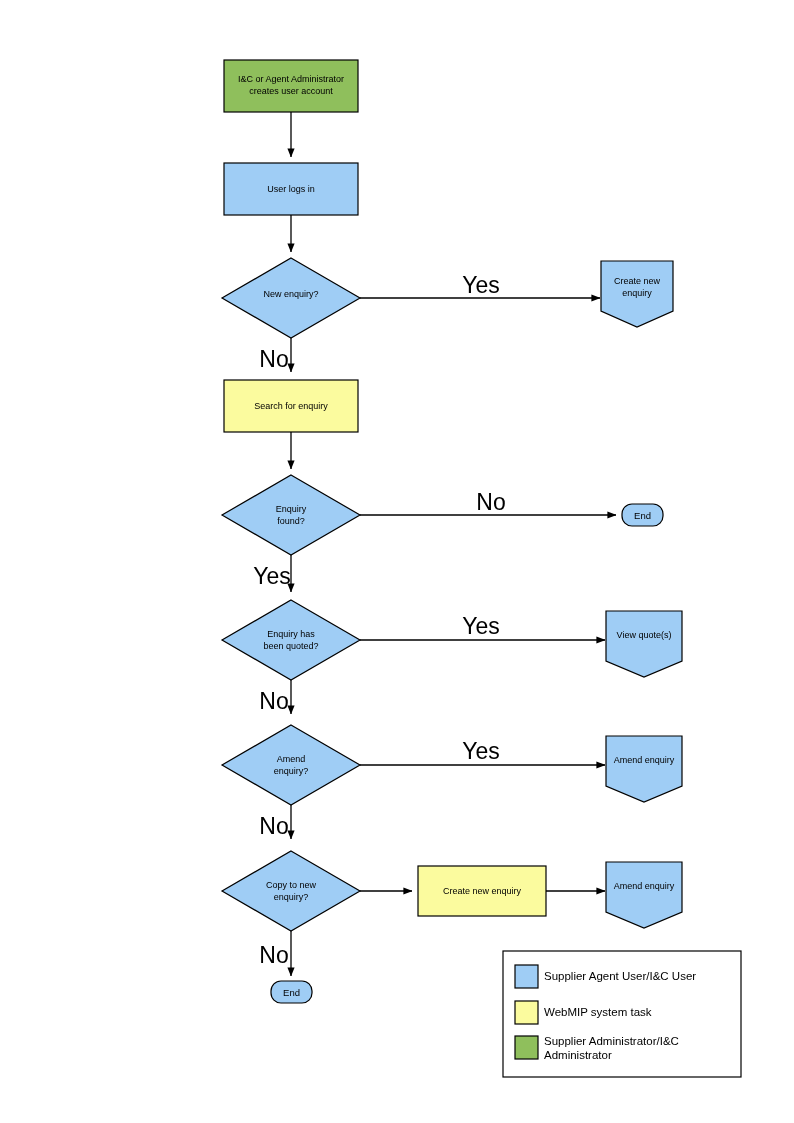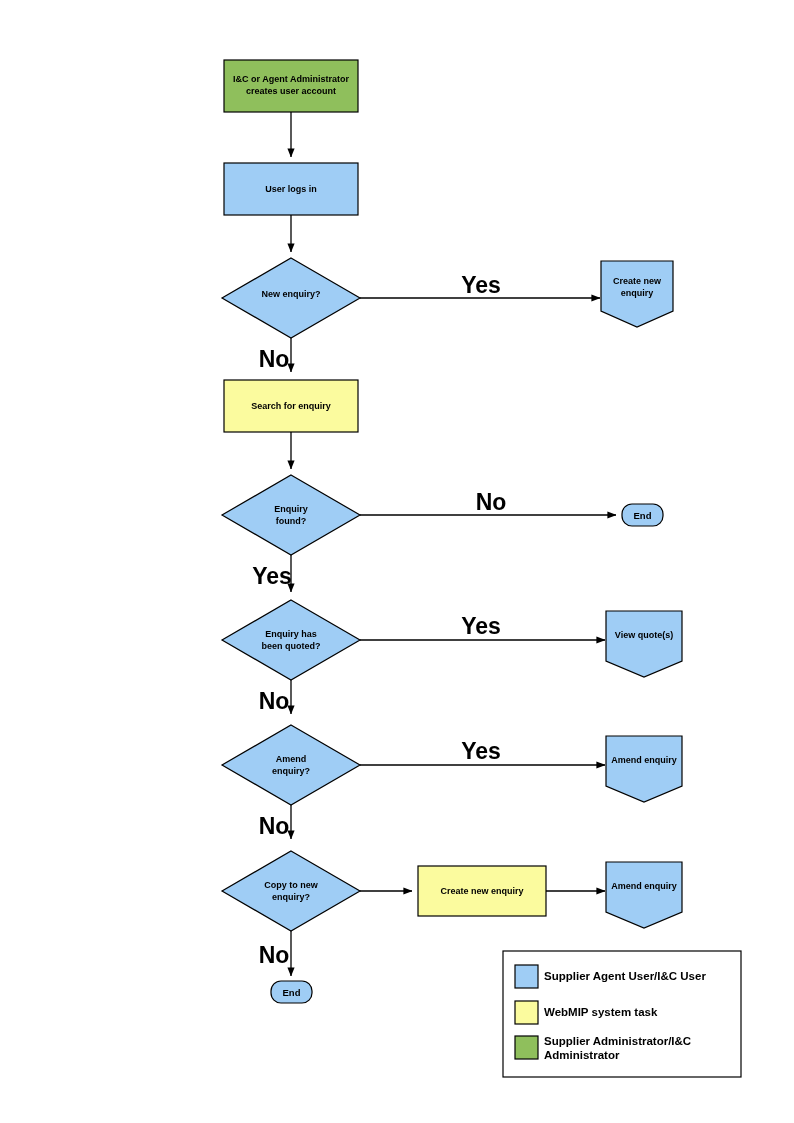--- a/index.html
+++ b/index.html
@@ -13,21 +13,20 @@
     font-family: "Liberation Sans", sans-serif;
     position: relative;
     overflow: hidden;
   }
   #chart-root {
     position: absolute;
     left: 0;
     top: 0;
     width: 794px;
     height: 1123px;
-    font-weight: bold;
   }
   svg {
     display: block;
   }
   .node-shape {
     stroke: #000000;
     stroke-width: 1.2;
   }
   .node-label {
     font-family: "Liberation Sans", sans-serif;

